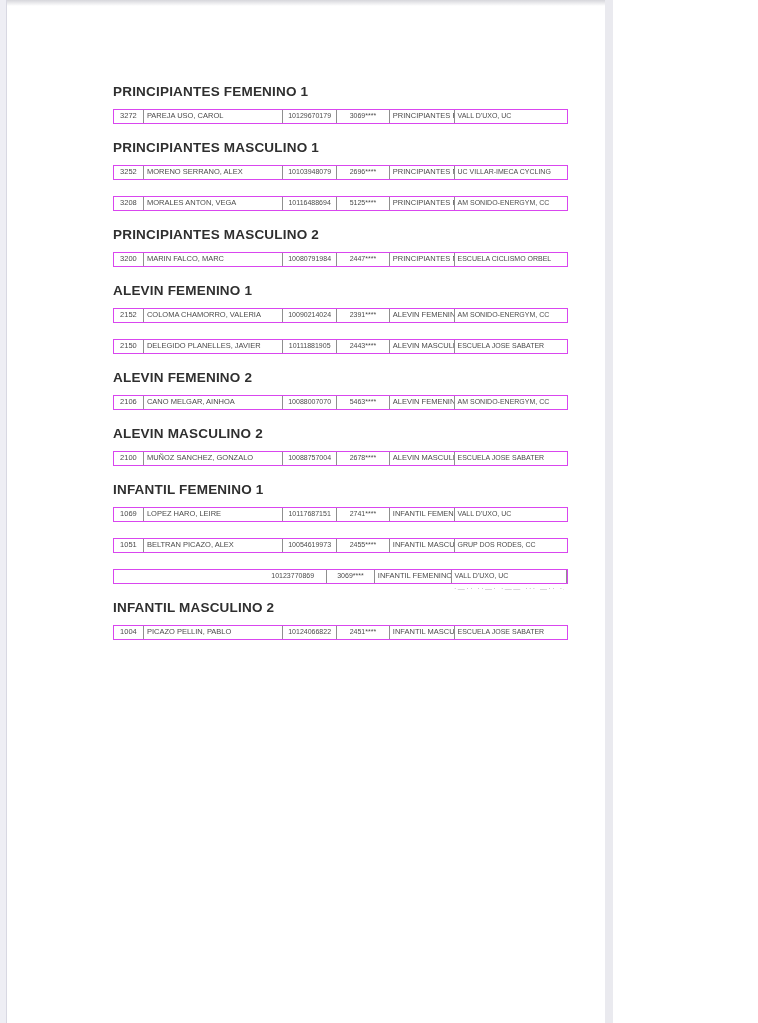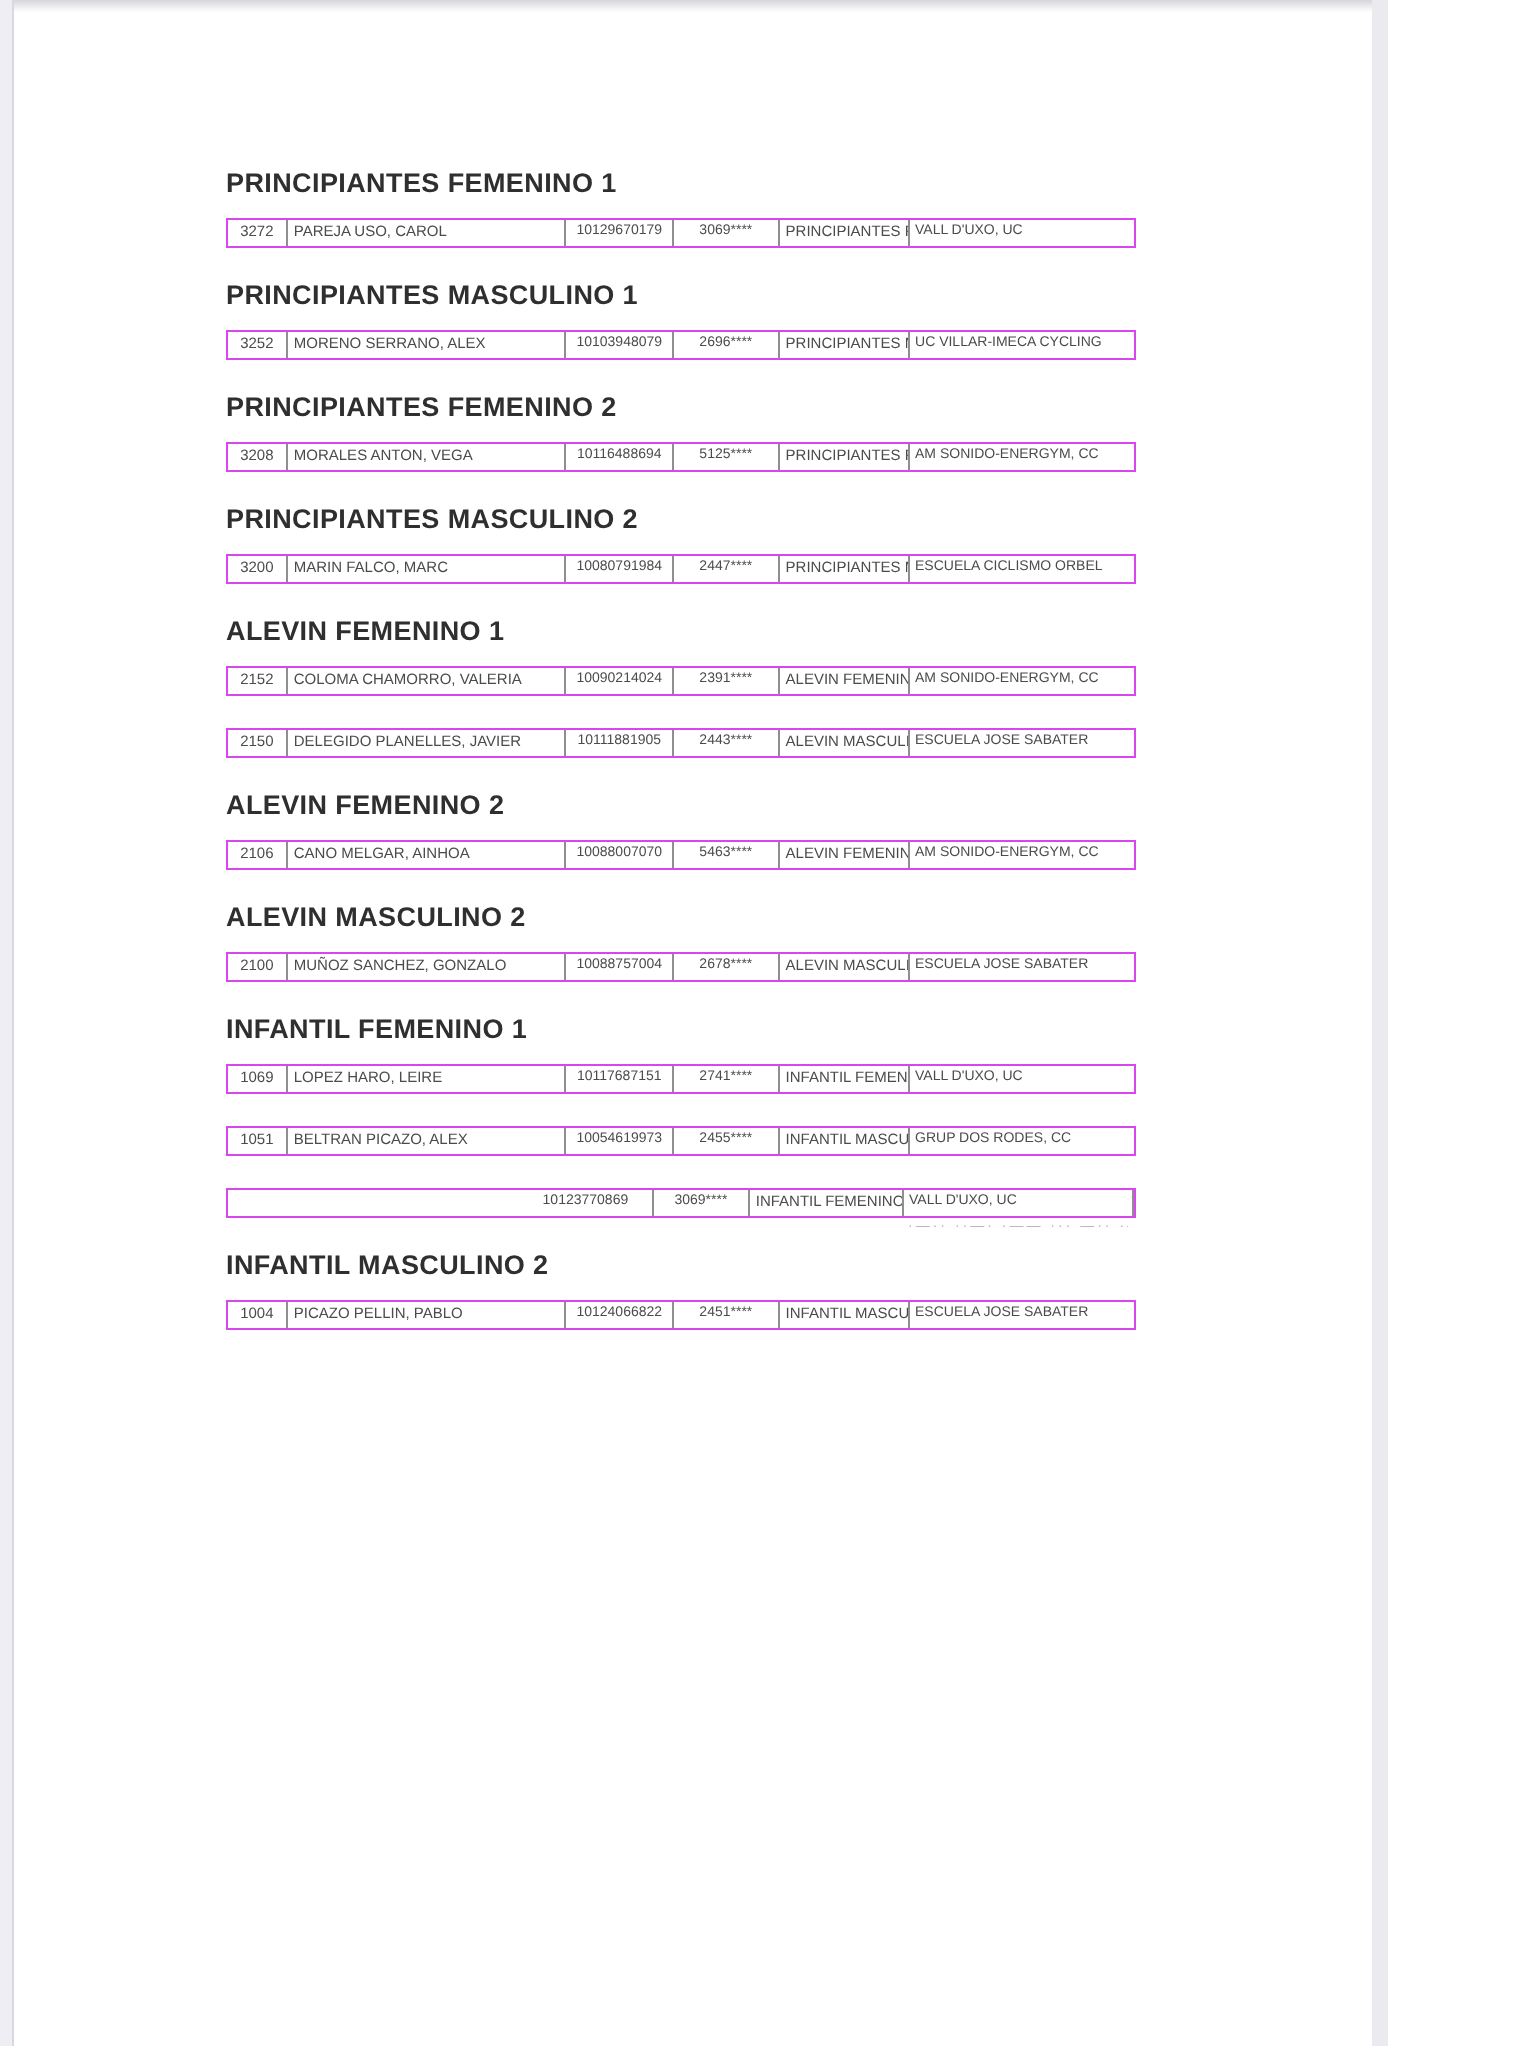--- a/index.html
+++ b/index.html
@@ -1,17 +1,17 @@
 <!DOCTYPE html>
 <html><head>
 <meta charset="utf-8">
 <style>
   html,body { margin:0; padding:0; background:#ffffff; }
   .screen {
-    position:relative; width:694px; height:1023px; background:#ffffff;
+    position:relative; width:613px; height:1023px; background:#ffffff;
     font-family:"Liberation Sans", sans-serif; overflow:hidden;
   }
   .edge-top {
     position:absolute; left:0; top:0; width:758px; height:6px;
     background:linear-gradient(#d6d6db, rgba(255,255,255,0));
   }
   .edge-left {
     position:absolute; left:0; top:0; width:6px; height:1023px;
     background:#eeeef4; border-right:1px solid #d8d8e2;
   }
@@ -82,21 +82,20 @@
         <div class="c num">3252</div>
         <div class="c name">MORENO SERRANO, ALEX</div>
         <div class="c lic">10103948079</div>
         <div class="c code">2696****</div>
         <div class="c cat">PRINCIPIANTES MAS</div>
         <div class="c club">UC VILLAR-IMECA CYCLING</div>
       </div>
     </section>
 
     <section class="sec">
-      <h2 class="sec-title">PRINCIPIANTES FEMENINO 2</h2>
       <div class="row">
         <div class="c num">3208</div>
         <div class="c name">MORALES ANTON, VEGA</div>
         <div class="c lic">10116488694</div>
         <div class="c code">5125****</div>
         <div class="c cat">PRINCIPIANTES FEM</div>
         <div class="c club">AM SONIDO-ENERGYM, CC</div>
       </div>
     </section>
 

